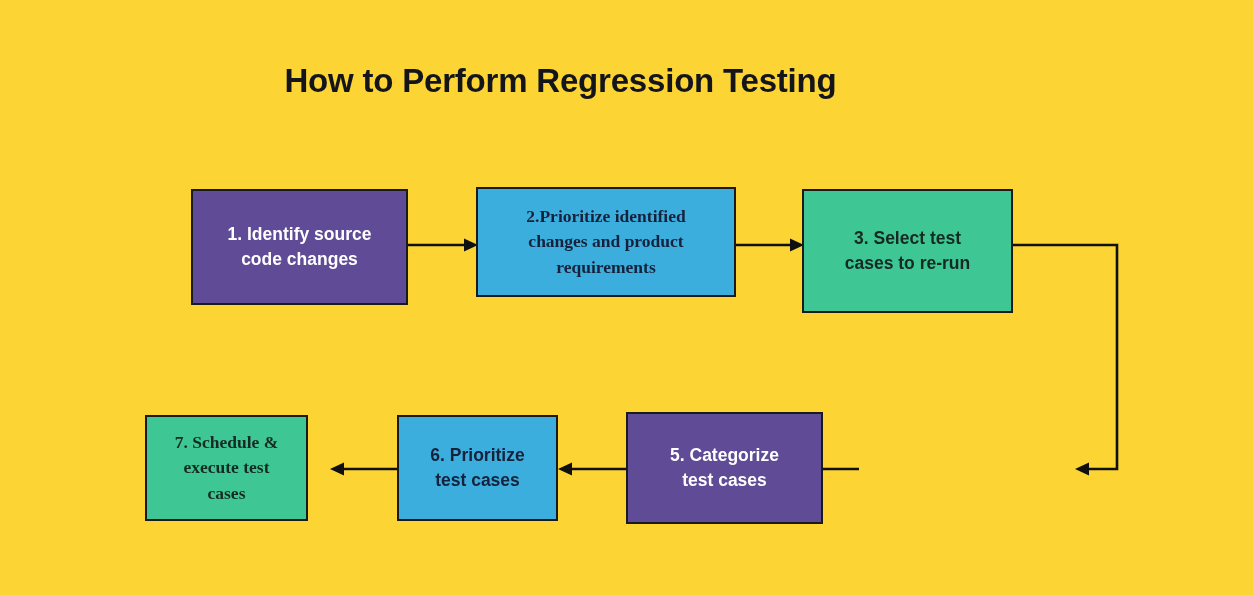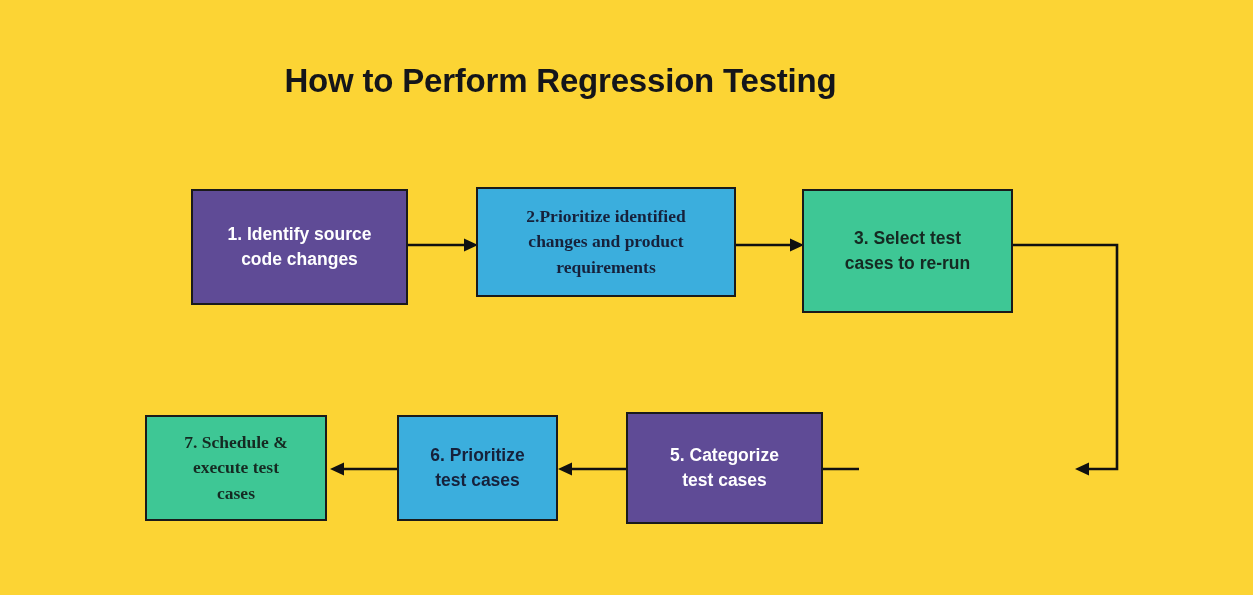--- a/index.html
+++ b/index.html
@@ -53,21 +53,21 @@
   .c-green  { background: #3EC795; color: #152A22; }
   .c-red    { background: #CC5A53; color: #FFFFFF; }
 
   
   #node-1 { left: 173px; top: 189px; width: 217px; height: 116px; margin-left: 18px; }
   #node-2 { left: 476px; top: 187px; width: 260px; height: 110px; }
   #node-3 { left: 802px; top: 189px; width: 211px; height: 124px; }
   #node-4 { left: 859px; top: 412px; width: 214px; height: 112px; }
   #node-5 { left: 626px; top: 412px; width: 197px; height: 112px; }
   #node-6 { left: 397px; top: 415px; width: 161px; height: 106px; }
-  #node-7 { left: 145px; top: 415px; width: 182px; height: 106px; }
+  #node-7 { left: 145px; top: 415px; width: 163px; height: 106px; }
 
   svg#connectors {
     position: absolute;
     left: 0; top: 0;
     width: 1253px;
     height: 595px;
     pointer-events: none;
   }
   svg#connectors path, svg#connectors line {
     stroke: #101010;

